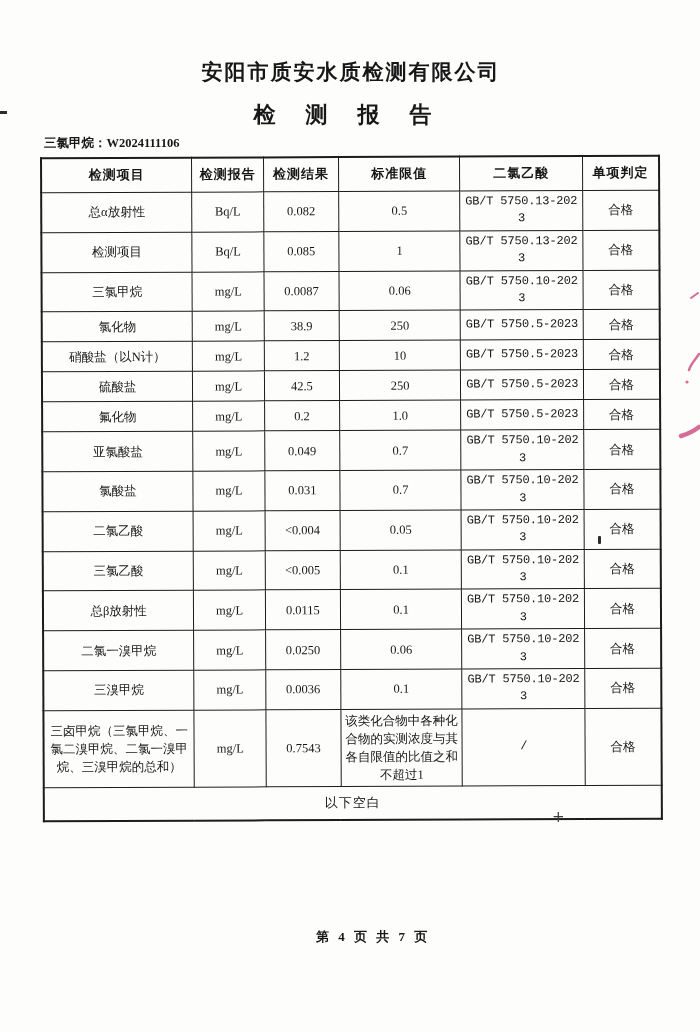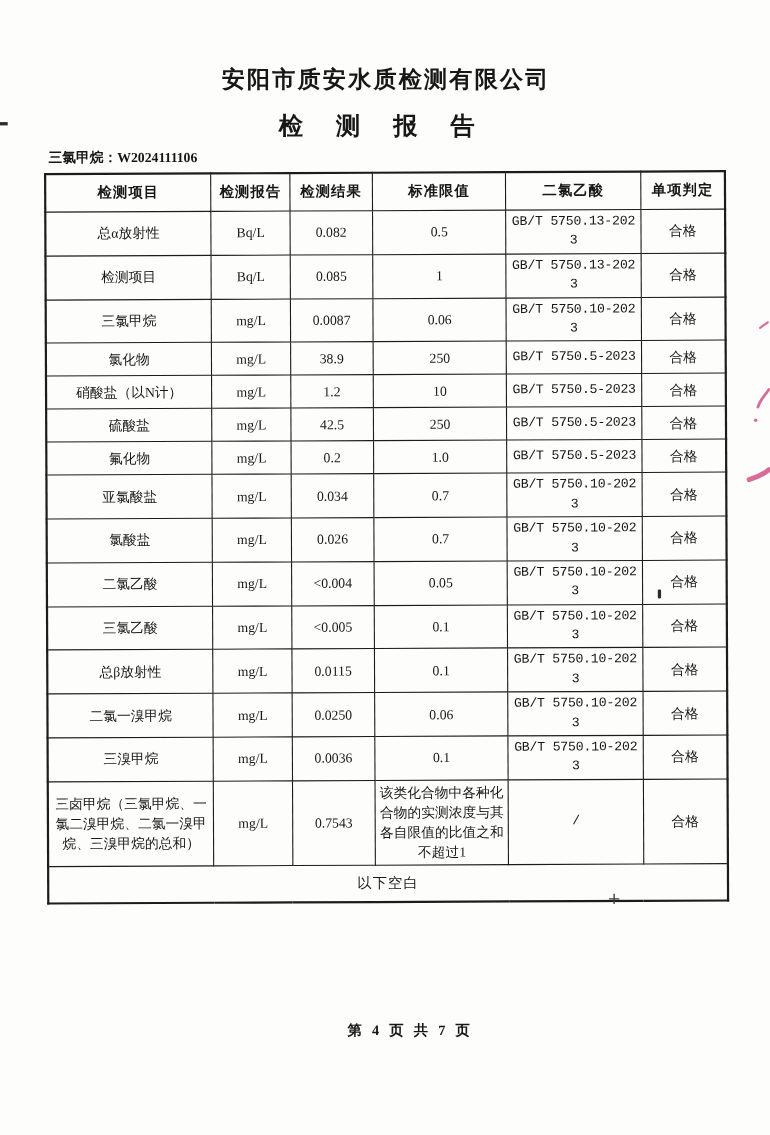--- a/index.html
+++ b/index.html
@@ -188,29 +188,29 @@
           <td class="c0">氟化物</td>
           <td class="c1">mg/L</td>
           <td class="c2">0.2</td>
           <td class="c3">1.0</td>
           <td class="c4">GB/T 5750.5-2023</td>
           <td class="c5">合格</td>
         </tr>
         <tr>
           <td class="c0">亚氯酸盐</td>
           <td class="c1">mg/L</td>
-          <td class="c2">0.034</td>
+          <td class="c2">0.049</td>
           <td class="c3">0.7</td>
           <td class="c4">GB/T 5750.10-2023</td>
           <td class="c5">合格</td>
         </tr>
         <tr>
           <td class="c0">氯酸盐</td>
           <td class="c1">mg/L</td>
-          <td class="c2">0.026</td>
+          <td class="c2">0.031</td>
           <td class="c3">0.7</td>
           <td class="c4">GB/T 5750.10-2023</td>
           <td class="c5">合格</td>
         </tr>
         <tr>
           <td class="c0">二氯乙酸</td>
           <td class="c1">mg/L</td>
           <td class="c2">&lt;0.004</td>
           <td class="c3">0.05</td>
           <td class="c4">GB/T 5750.10-2023</td>

